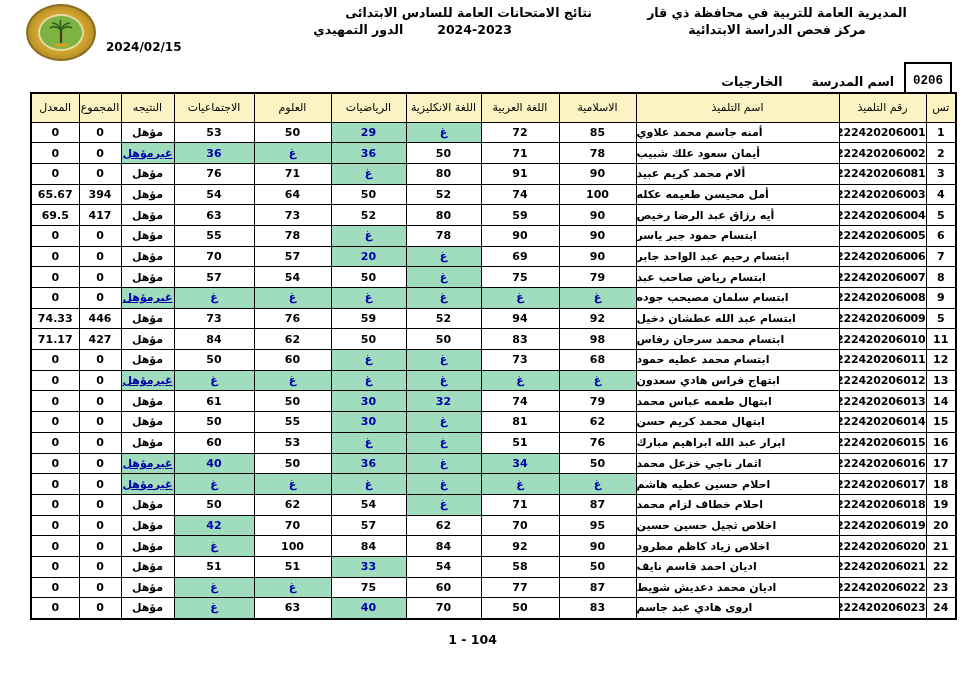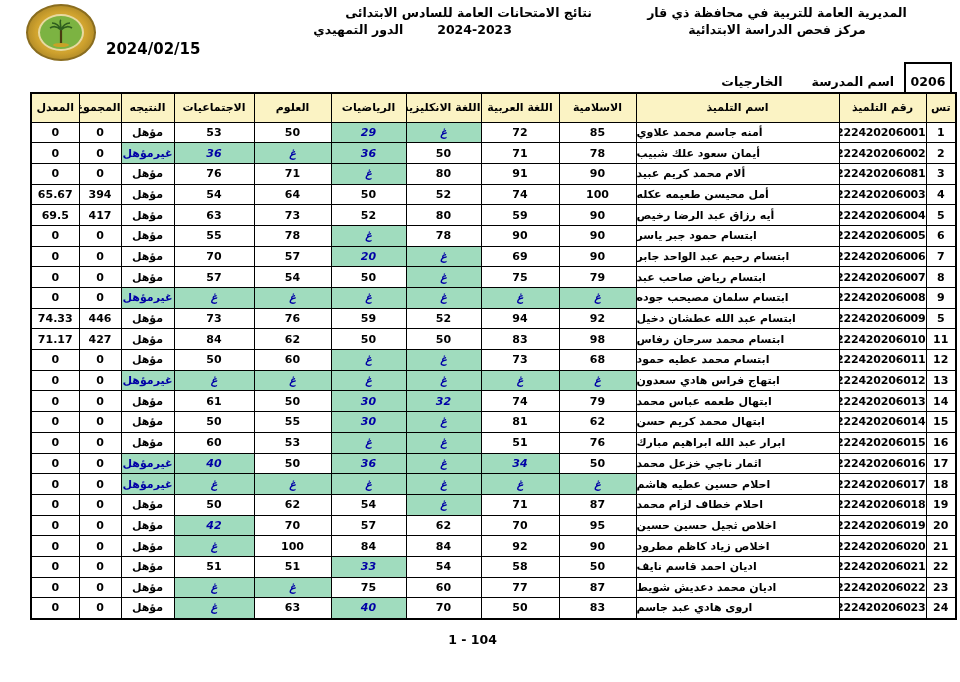--- a/index.html
+++ b/index.html
@@ -17,40 +17,40 @@
     font-size:12.5px;line-height:17px;}
   .hdr-center{position:absolute;top:4px;left:300px;width:300px;direction:rtl;font-size:12.5px;line-height:17px;}
   .hdr-center .l1{text-align:right;padding-right:8px;}
   .hdr-center .l2{display:flex;direction:rtl;justify-content:flex-start;gap:34px;padding-right:88px;}
   .hdr-center .year{direction:ltr;unicode-bidi:bidi-override;}
   .logo{position:absolute;top:4px;left:26px;width:70px;height:57px;border-radius:50%;
     background:radial-gradient(ellipse at center,#e8c95a 0%,#cfa22e 55%,#8a6d1f 100%);
     border:2px solid #8a6d1f;display:flex;align-items:center;justify-content:center;}
   .logo .inner{width:46px;height:37px;border-radius:50%;background:#7cb342;border:2px solid #e8d9a0;
     display:flex;align-items:center;justify-content:center;overflow:hidden;}
-  .date{position:absolute;top:40px;left:106px;font-size:15px;direction:ltr;text-align:right;}
+  .date{position:absolute;top:40px;left:106px;font-size:12px;direction:ltr;text-align:right;}
 
   
   .school-row{position:absolute;top:62px;right:8px;display:flex;direction:rtl;align-items:center;gap:10px;
     font-size:12.5px;}
   .school-code{border:2px solid #000;min-width:48px;height:38px;display:flex;align-items:center;
-    justify-content:center;direction:ltr;font-size:12.5px;padding:0 4px;}
+    justify-content:center;direction:ltr;font-size:12.5px;padding:0 4px;font-family:Liberation Mono, monospace;}
   .school-name{margin-right:19px;}
 
   
   .tbl-wrap{position:absolute;top:92px;left:30px;width:925px;}
   table{border-collapse:collapse;table-layout:fixed;width:925px;direction:rtl;}
   th,td{border:1px solid #000;overflow:hidden;white-space:nowrap;}
   table{border:2px solid #000;}
-  th{background:var(--hdr-bg);height:29px;font-size:11px;font-weight:bold;text-align:center;margin-top:23px;}
+  th{background:var(--hdr-bg);height:29px;font-size:11px;font-weight:normal;text-align:center;margin-top:23px;}
   td{height:20.7px;font-size:11px;font-weight:bold;text-align:center;vertical-align:middle;}
   td.name{text-align:left;padding-right:4px;}
   td.id{font-size:11px;letter-spacing:-0.2px;}
-  td.g{background:var(--hl);color:var(--blue);font-style:italic;}
-  td.resg{background:var(--hl);color:var(--blue);}
+  td.g{background:var(--hl);color:var(--blue);}
+  td.resg{background:var(--hl);color:var(--blue);text-decoration:underline;}
 
   
   .footer{position:absolute;top:632px;left:30px;width:885px;text-align:center;font-size:12.5px;direction:ltr;}
 </style>
 </head>
 <body>
 
 <div class="hdr-right">
   <div>المديرية العامة للتربية في محافظة ذي قار</div>
   <div>مركز فحص الدراسة الابتدائية</div>

